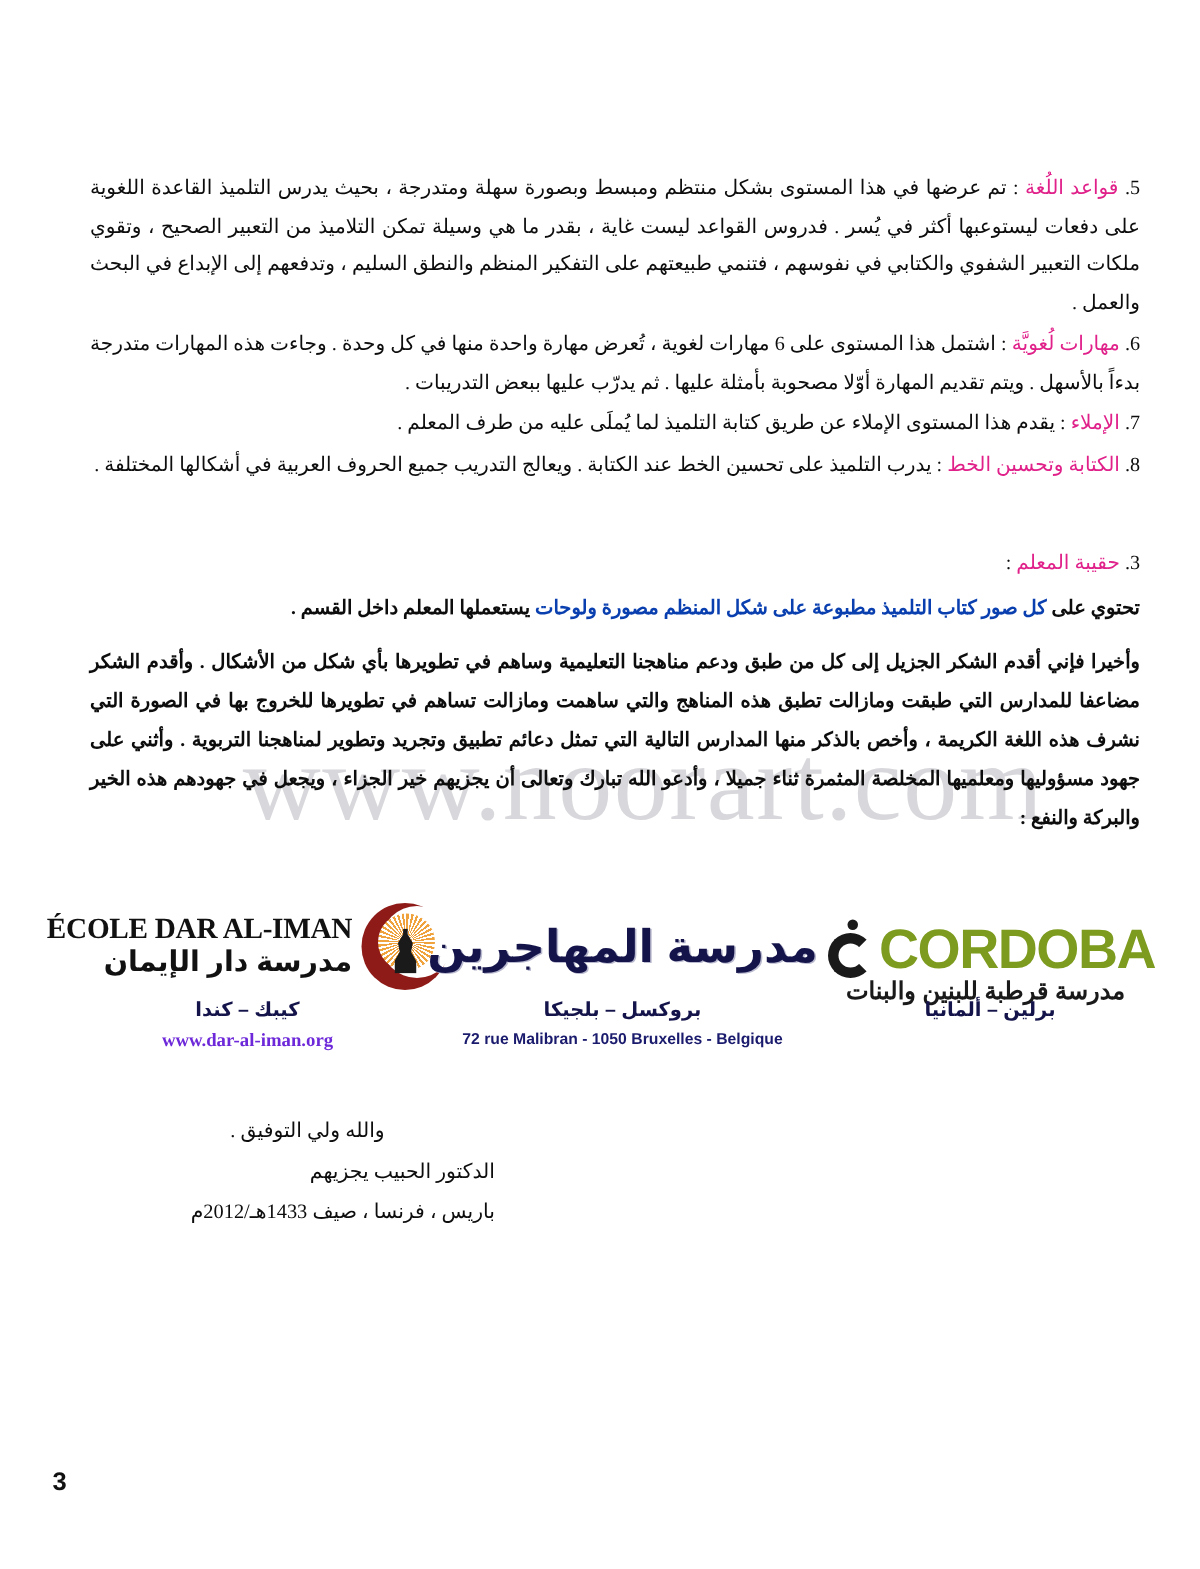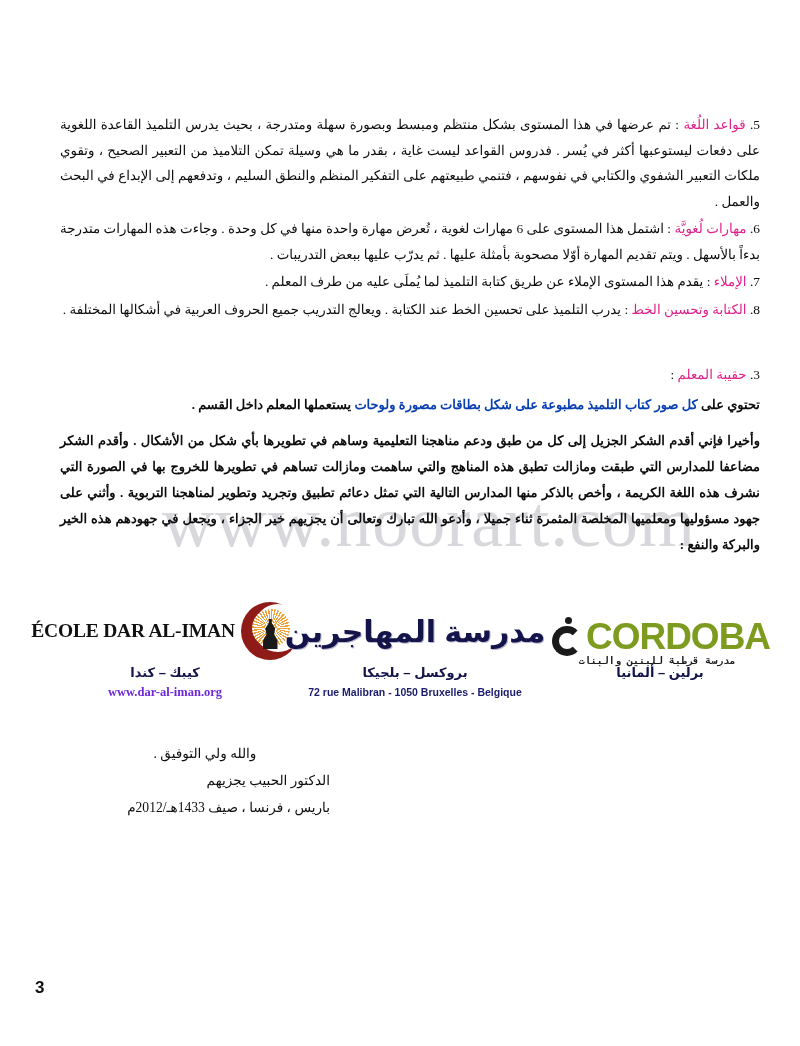--- a/index.html
+++ b/index.html
@@ -273,23 +273,23 @@
   .cor-word {
     font-family: "Liberation Sans", "DejaVu Sans", sans-serif;
     font-weight: bold;
     font-size: 37px;
     color: #7d9b1e;
     letter-spacing: -1px;
     direction: ltr;
     line-height: 0.95;
   }
   .cor-sub {
-    font-family: Liberation Mono, monospace;
-    font-weight: bold;
-    font-size: 10px;
+    font-family: Liberation Sans, sans-serif;
+    font-weight: bold;
+    font-size: 16px;
     color: #1a1a1a;
     direction: rtl;
     margin-top: -2px;
     margin-right: 6px;
     letter-spacing: 0px;
     white-space: nowrap;
   }
 
   
   #signature {
@@ -349,39 +349,40 @@
       <span class="hl">الكتابة وتحسين الخط</span><span> : يدرب التلميذ على تحسين الخط عند الكتابة . ويعالج التدريب جميع الحروف العربية في أشكالها المختلفة .</span>
     </p>
   </div>
 
   <div id="sec-bag" class="content">
     <p class="para" id="bag-title">
       <span class="num">3.</span>
       <span class="hl">حقيبة المعلم</span><span> :</span>
     </p>
     <p class="para bold-para" id="bag-body">
-      <span>تحتوي على </span><span class="hl">كل صور كتاب التلميذ مطبوعة على شكل بطاقات مصورة ولوحات</span><span> يستعملها المعلم داخل القسم .</span>
+      <span>تحتوي على </span><span class="hl">كل صور كتاب التلميذ مطبوعة على شكل المنظم مصورة ولوحات</span><span> يستعملها المعلم داخل القسم .</span>
     </p>
   </div>
 
   <div id="sec-closing" class="content">
     <p class="para bold-para">وأخيرا فإني أقدم الشكر الجزيل إلى كل من طبق ودعم مناهجنا التعليمية وساهم في تطويرها بأي شكل من الأشكال .  وأقدم الشكر مضاعفا للمدارس التي طبقت ومازالت تطبق هذه المناهج والتي ساهمت ومازالت تساهم في تطويرها للخروج بها في الصورة التي نشرف هذه اللغة الكريمة ، وأخص بالذكر منها المدارس التالية التي تمثل دعائم تطبيق وتجريد وتطوير لمناهجنا التربوية . وأثني على جهود مسؤوليها ومعلميها المخلصة المثمرة ثناء جميلا ، وأدعو الله تبارك وتعالى أن يجزيهم خير الجزاء ، ويجعل في جهودهم هذه الخير والبركة والنفع :</p>
   </div>
 
   <div id="logos">
 
     <div class="logo-block">
       <div id="logo-dar">
         <div class="dar-emblem">
           <div class="crescent"></div>
           <div class="rays"></div>
           <div class="lamp"></div>
         </div>
         <div class="dar-text">
           <div class="dar-fr">ÉCOLE DAR AL-IMAN</div>
+          <div class="dar-ar">مدرسة دار الإيمان</div>
         </div>
       </div>
       <div class="logo-caption-ar">كيبك – كندا</div>
       <div class="logo-caption-url">www.dar-al-iman.org</div>
     </div>
 
     <div class="logo-block">
       <div id="logo-muh">
         <div class="muh-ar">مدرسة المهاجرين</div>
       </div>

